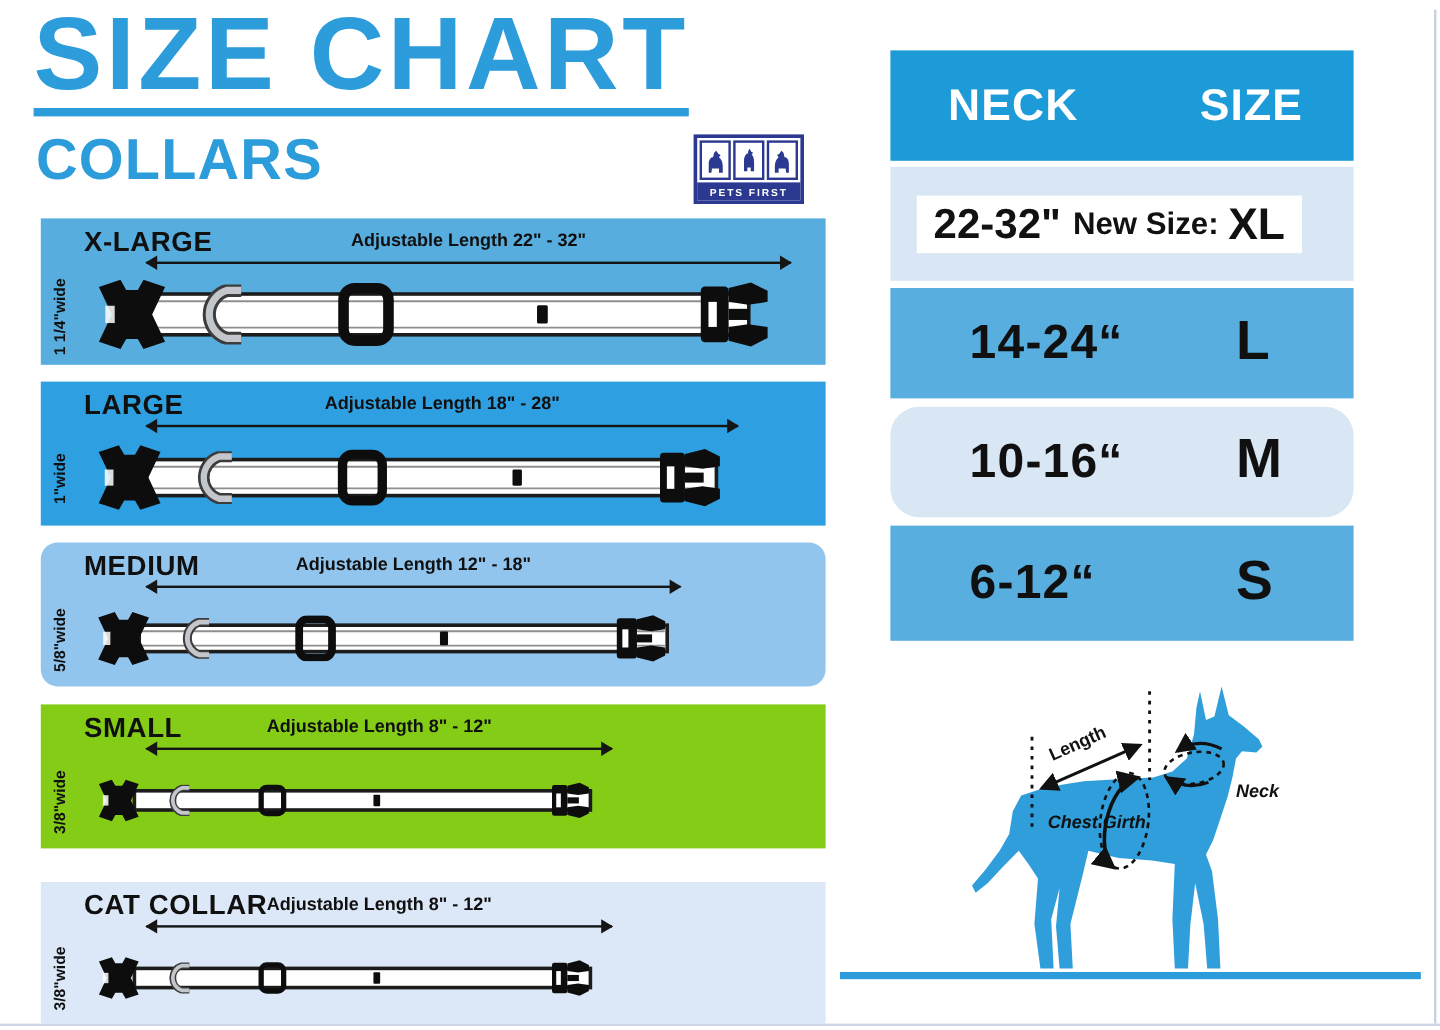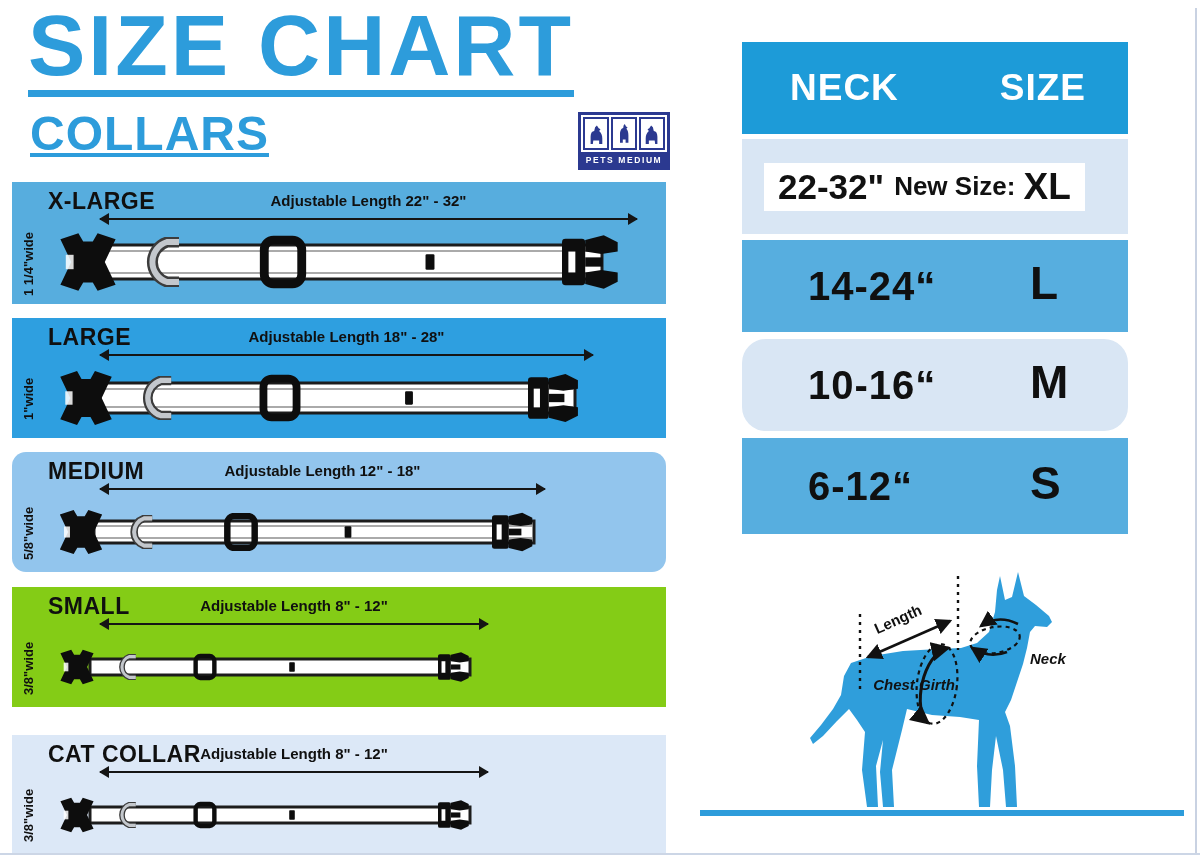--- a/index.html
+++ b/index.html
@@ -2,32 +2,32 @@
 <html><head>
 <meta charset="utf-8">
 <style>
   html,body{margin:0;padding:0;background:#ffffff;}
   .page{position:relative;width:1200px;height:858px;background:#fff;overflow:hidden;
         font-family:"Liberation Sans","DejaVu Sans",sans-serif;color:#111;}
 
   
   .title{position:absolute;left:28px;top:2px;font-size:86px;font-weight:800;letter-spacing:3px;
          color:#2D9CDB;line-height:1.0;border-bottom:7px solid #2D9CDB;padding-bottom:2px;}
-  .subtitle{position:absolute;left:30px;top:106px;font-size:48px;font-weight:800;letter-spacing:1px;color:#2D9CDB;text-decoration:underline;}
+  .subtitle{position:absolute;left:30px;top:106px;font-size:48px;font-weight:800;letter-spacing:1px;color:#2D9CDB;}
 
   
   .logo{position:absolute;left:578px;top:112px;width:92px;height:58px;border:3px solid #2B3990;
         background:#fff;box-sizing:border-box;display:flex;flex-direction:column;}
   .logo-cells{flex:1;display:flex;gap:2px;padding:2px;}
   .logo-cell{flex:1;border:2px solid #2B3990;display:flex;align-items:flex-end;justify-content:center;overflow:hidden;}
   .logo-bar{height:15px;background:#2B3990;color:#fff;font-size:8.5px;font-weight:700;
             letter-spacing:1.6px;display:flex;align-items:center;justify-content:center;}
 
   
-  .band{position:absolute;left:12px;width:654px;}
+  .band{position:absolute;left:34px;width:654px;}
   .band-label{position:absolute;left:36px;top:6px;font-size:23px;font-weight:800;color:#101010;letter-spacing:0.5px;}
   .adj{position:absolute;top:10px;font-size:15px;font-weight:700;color:#101010;text-align:center;}
   .arrow{position:absolute;top:36px;height:2px;background:#151515;}
   .arrow::before{content:"";position:absolute;left:-1px;top:-5px;border-top:6px solid transparent;
                  border-bottom:6px solid transparent;border-right:10px solid #151515;}
   .arrow::after{content:"";position:absolute;right:-1px;top:-5px;border-top:6px solid transparent;
                 border-bottom:6px solid transparent;border-left:10px solid #151515;}
   .wlabel{position:absolute;left:4px;top:44px;bottom:2px;width:24px;display:flex;align-items:center;justify-content:center;
           writing-mode:vertical-rl;transform:rotate(180deg);font-size:13px;font-weight:700;color:#101010;}
   .collar{position:absolute;left:30px;top:46px;width:614px;height:68px;}
@@ -108,21 +108,21 @@
           </svg>
       </div>
       <div class="logo-cell">
         <svg width="18" height="26" viewBox="0 0 20 24">
             <g transform="scale(-1,1) translate(-20,0)">
               <path d="M4 22 L4 14 C4 10 5.5 7.5 8 7.5 L9 3.5 L11 1.5 L13 4.5 L15 5.5 L13.5 7.5 C15.8 9.5 17 12 17 16 L17 22 L13.5 22 L13.5 18 L7 18 L6.5 22 Z" fill="#2B3990"></path>
             </g>
           </svg>
       </div>
     </div>
-    <div class="logo-bar">PETS MEDIUM</div>
+    <div class="logo-bar">PETS FIRST</div>
   </div>
 
   <div class="band bg-xl" style="top:182px;height:122px;">
     <div class="band-label">X-LARGE</div>
     <div class="adj" style="left:88px;width:537px;">Adjustable Length 22" - 32"</div>
     <div class="arrow" style="left:88px;width:537px;"></div>
     <div class="wlabel">1 1/4"wide</div>
     <svg class="collar" viewBox="0 0 614 68">
       <rect class="strap" x="60" y="17" width="500" height="34"></rect>
       <line class="strapline" x1="62" y1="23" x2="558" y2="23"></line>

